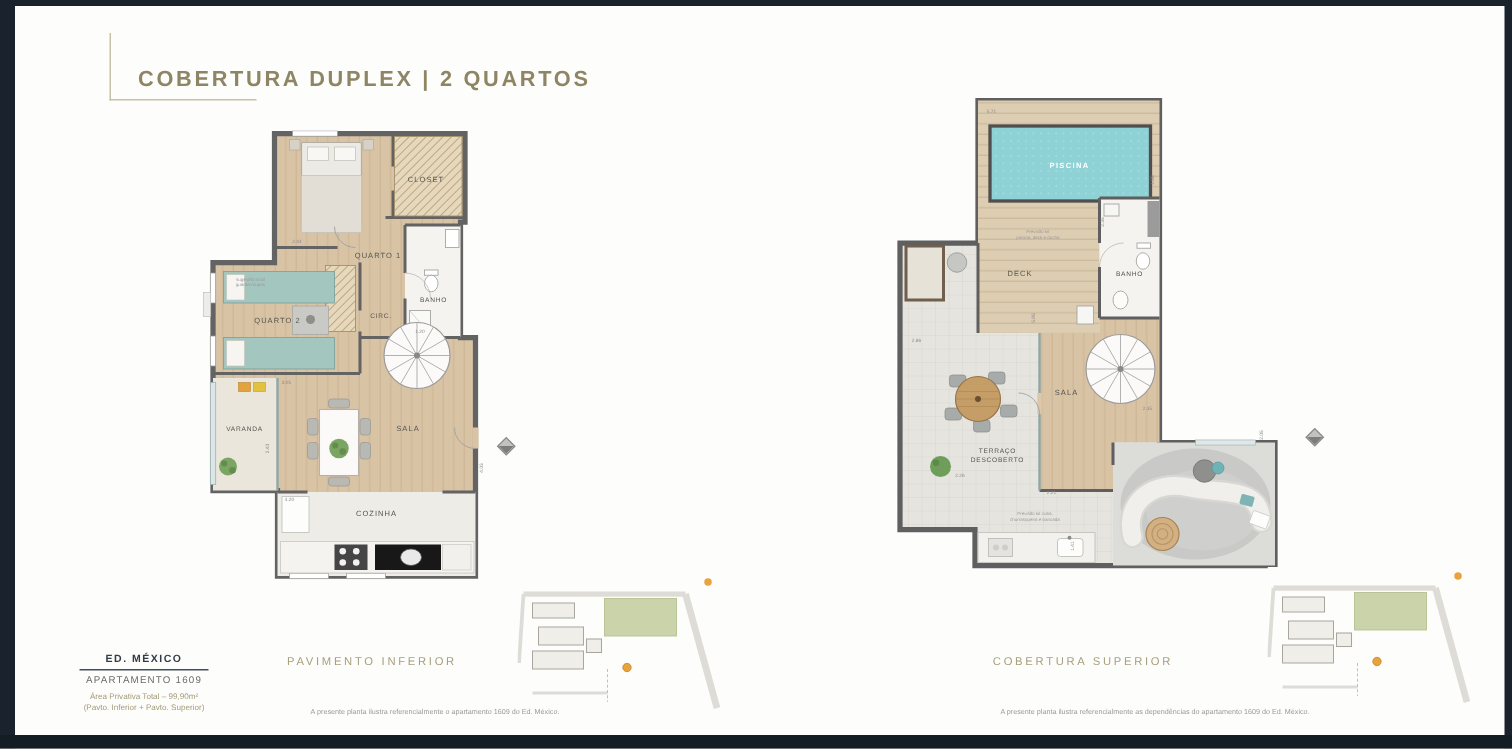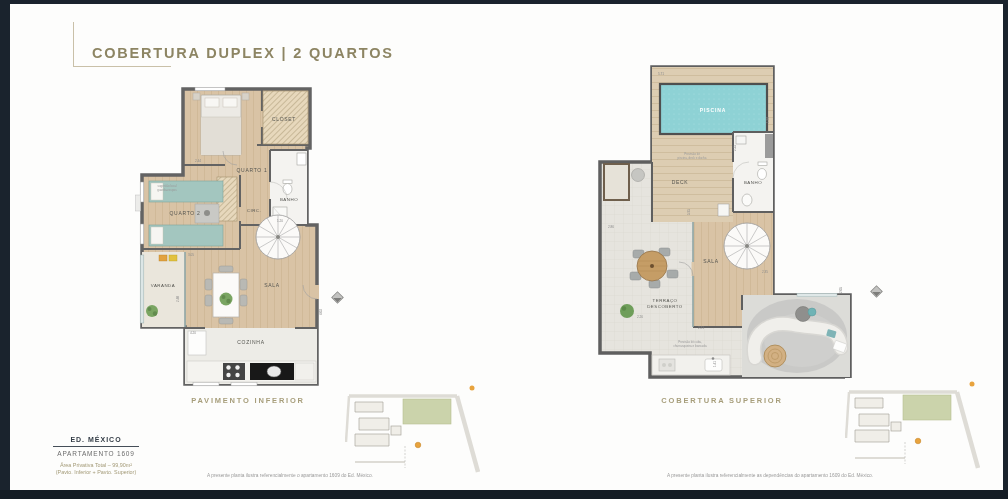--- a/index.html
+++ b/index.html
@@ -10,21 +10,21 @@
   .frame.left{left:0;top:0;width:10px;height:499px;}
   .frame.right{right:0;top:0;width:5px;height:499px;}
   .frame.bottom{left:0;bottom:0;width:1008px;height:9px;background:#141c24;}
 
   .title-bracket{position:absolute;left:73px;top:22px;width:97px;height:44px;
                  border-left:1px solid #c9c0a8;border-bottom:1px solid #c9c0a8;}
   .page-title{position:absolute;left:92px;top:35px;font-size:14.5px;font-weight:bold;
               letter-spacing:1.8px;color:#8d8563;}
 
   .plan-caption{position:absolute;font-size:7.5px;letter-spacing:1.8px;color:#a79e7b;
-                width:200px;text-align:center;font-weight:bold;}
+                width:200px;text-align:center;font-weight:normal;margin-top:40px;}
   .cap-lower{left:148px;top:396px;}
   .cap-upper{left:622px;top:396px;}
 
   .disclaimer{position:absolute;font-size:4.8px;color:#9a9a9a;width:260px;text-align:center;}
   .disc-lower{left:160px;top:473px;}
   .disc-upper{left:640px;top:473px;}
 
   .plan-svg{position:absolute;}
   .svg-lower{left:135px;top:87px;}
   .svg-upper{left:597px;top:62px;}

